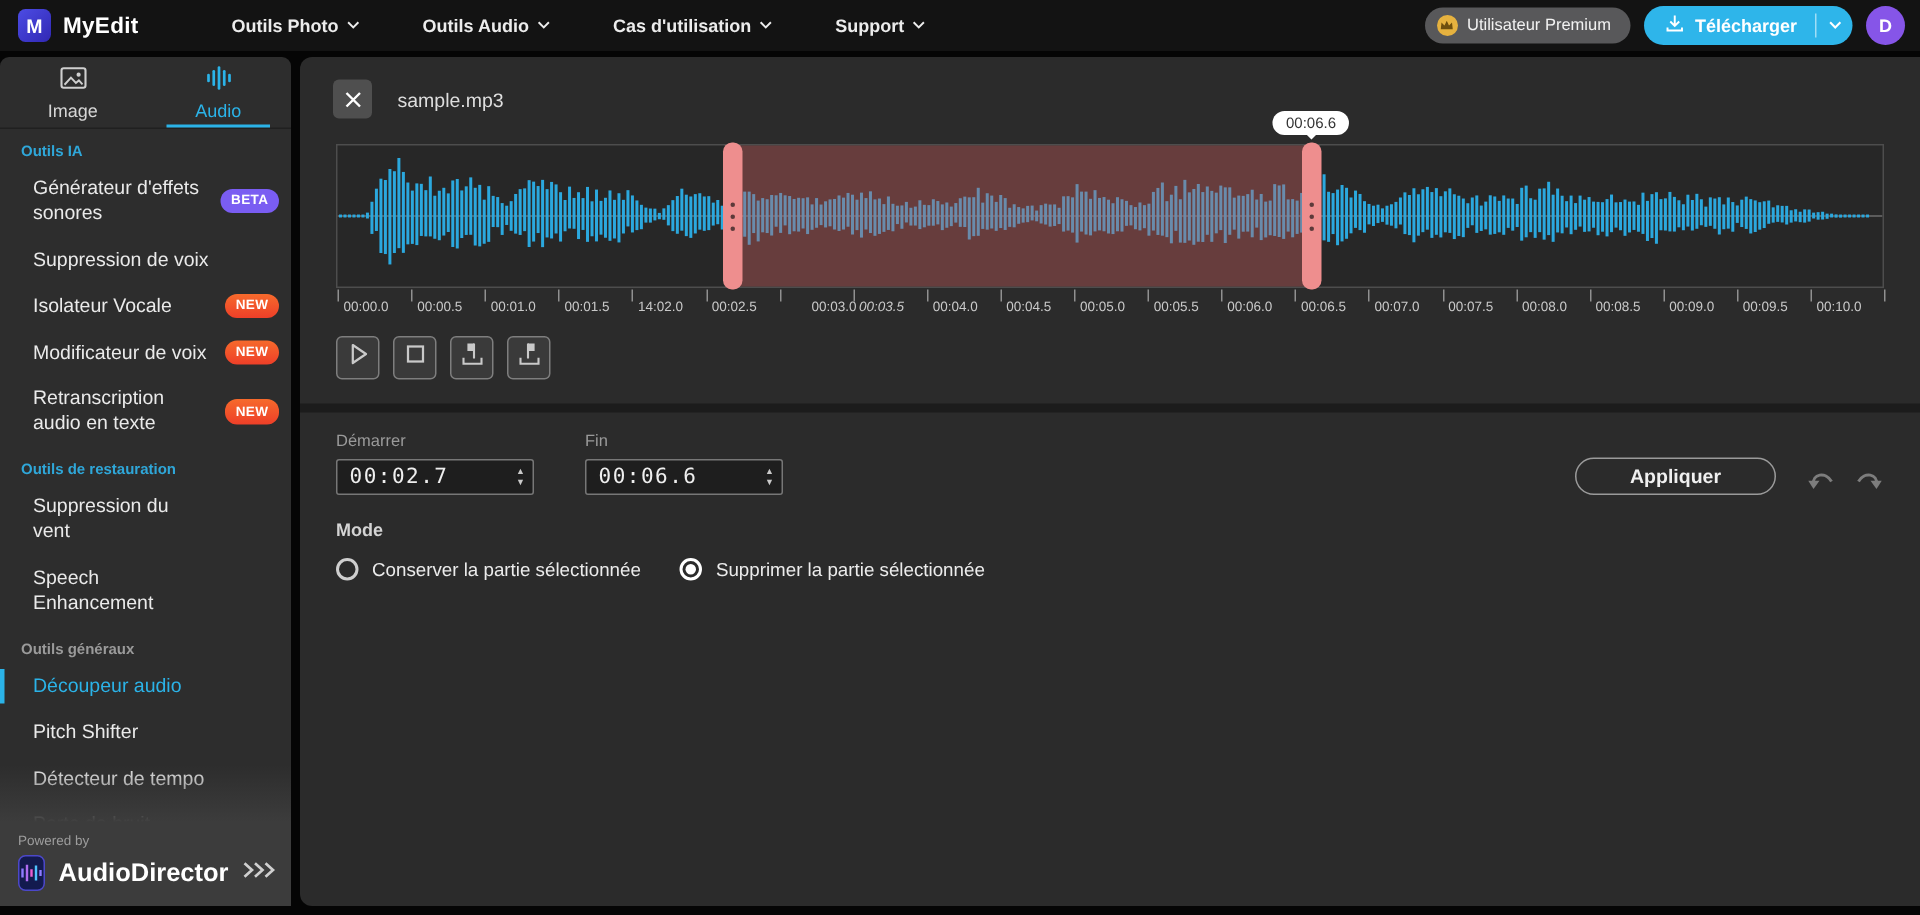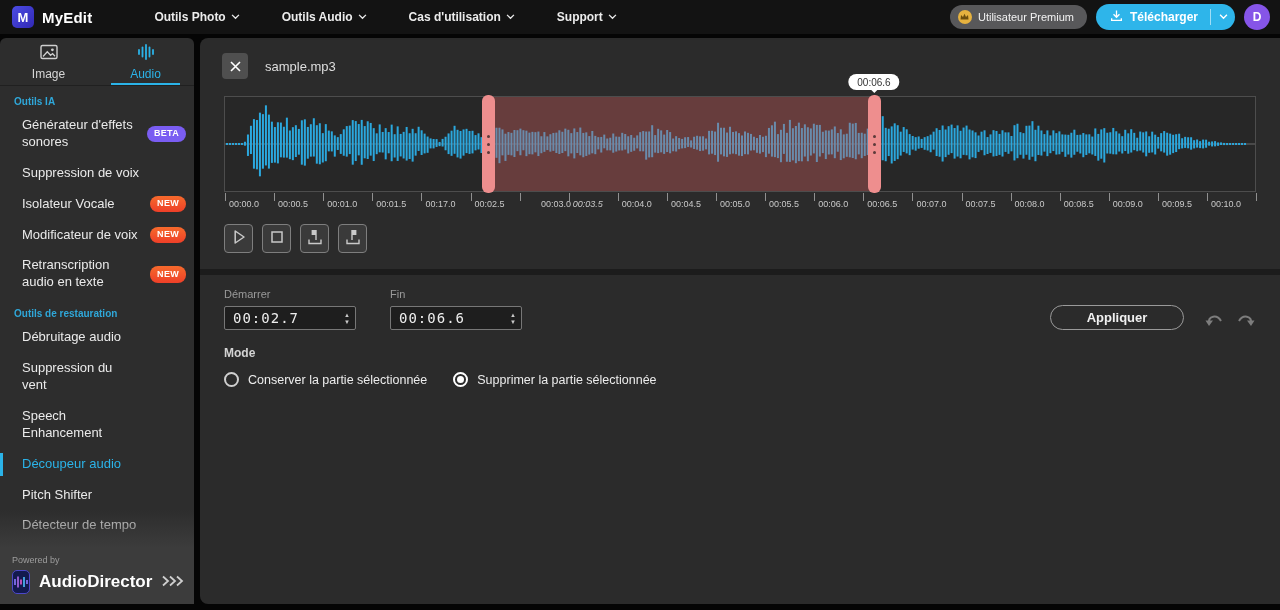--- a/index.html
+++ b/index.html
@@ -198,28 +198,26 @@
       <div class="side-item">
         <span class="lbl">Modificateur de voix</span>
         <span class="badge new">NEW</span>
       </div>
       <div class="side-item">
         <span class="lbl">Retranscription audio en texte</span>
         <span class="badge new">NEW</span>
       </div>
       <div class="sect-title accent">Outils de restauration</div>
       <div class="side-item">
-        <span class="lbl">Débruitage audio</span>
-      </div>
-      <div class="side-item">
         <span class="lbl">Suppression du vent</span>
       </div>
       <div class="side-item">
         <span class="lbl">Speech Enhancement</span>
       </div>
+      <div class="sect-title plain">Outils généraux</div>
       <div class="side-item active">
         <span class="lbl">Découpeur audio</span>
       </div>
       <div class="side-item">
         <span class="lbl">Pitch Shifter</span>
       </div>
       <div class="side-item">
         <span class="lbl">Détecteur de tempo</span>
       </div>
       <div class="side-item">
@@ -622,21 +620,21 @@
   <div class="timeline" id="timeline">
       <div class="tick" style="left: 1px;"></div>
       <div class="tick-lbl" style="left: 5px;">00:00.0</div>
       <div class="tick" style="left: 50.1px;"></div>
       <div class="tick-lbl" style="left: 54.1px;">00:00.5</div>
       <div class="tick" style="left: 99.2px;"></div>
       <div class="tick-lbl" style="left: 103.2px;">00:01.0</div>
       <div class="tick" style="left: 148.3px;"></div>
       <div class="tick-lbl" style="left: 152.3px;">00:01.5</div>
       <div class="tick" style="left: 197.4px;"></div>
-      <div class="tick-lbl" style="left: 201.4px;">00:17.0</div>
+      <div class="tick-lbl" style="left: 201.4px;">14:02.0</div>
       <div class="tick" style="left: 246.5px;"></div>
       <div class="tick-lbl" style="left: 250.5px;">00:02.5</div>
       <div class="tick" style="left: 295.6px;"></div>
       <div class="tick-lbl" style="left: 317px;">00:03.0</div>
       <div class="tick" style="left: 344.7px;"></div>
       <div class="tick-lbl" style="left: 348.7px; font-style: italic;">00:03.5</div>
       <div class="tick" style="left: 393.8px;"></div>
       <div class="tick-lbl" style="left: 397.8px;">00:04.0</div>
       <div class="tick" style="left: 442.9px;"></div>
       <div class="tick-lbl" style="left: 446.9px;">00:04.5</div>

